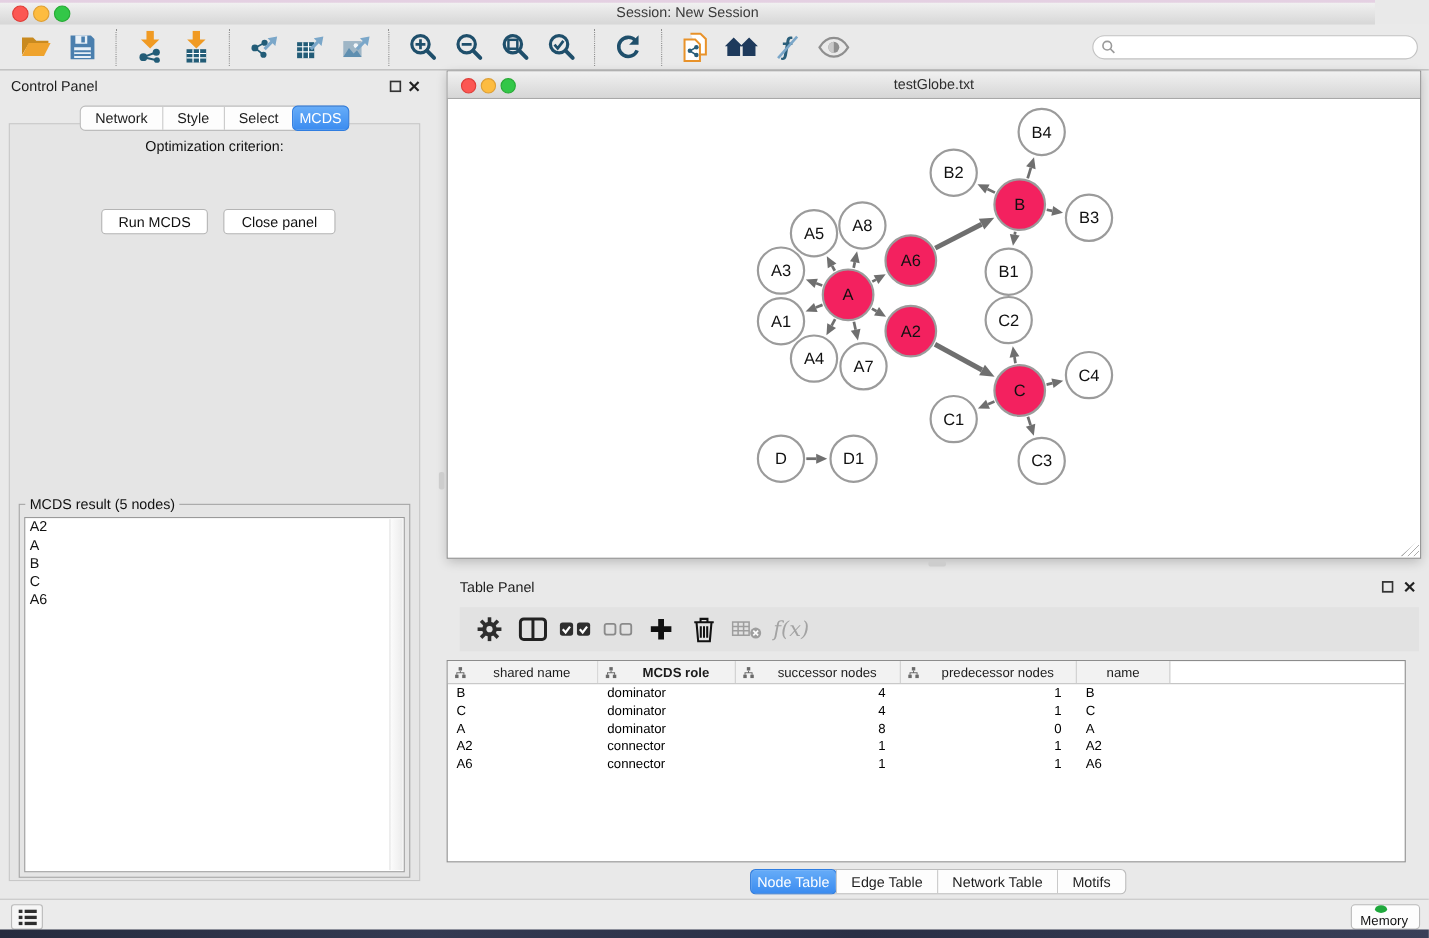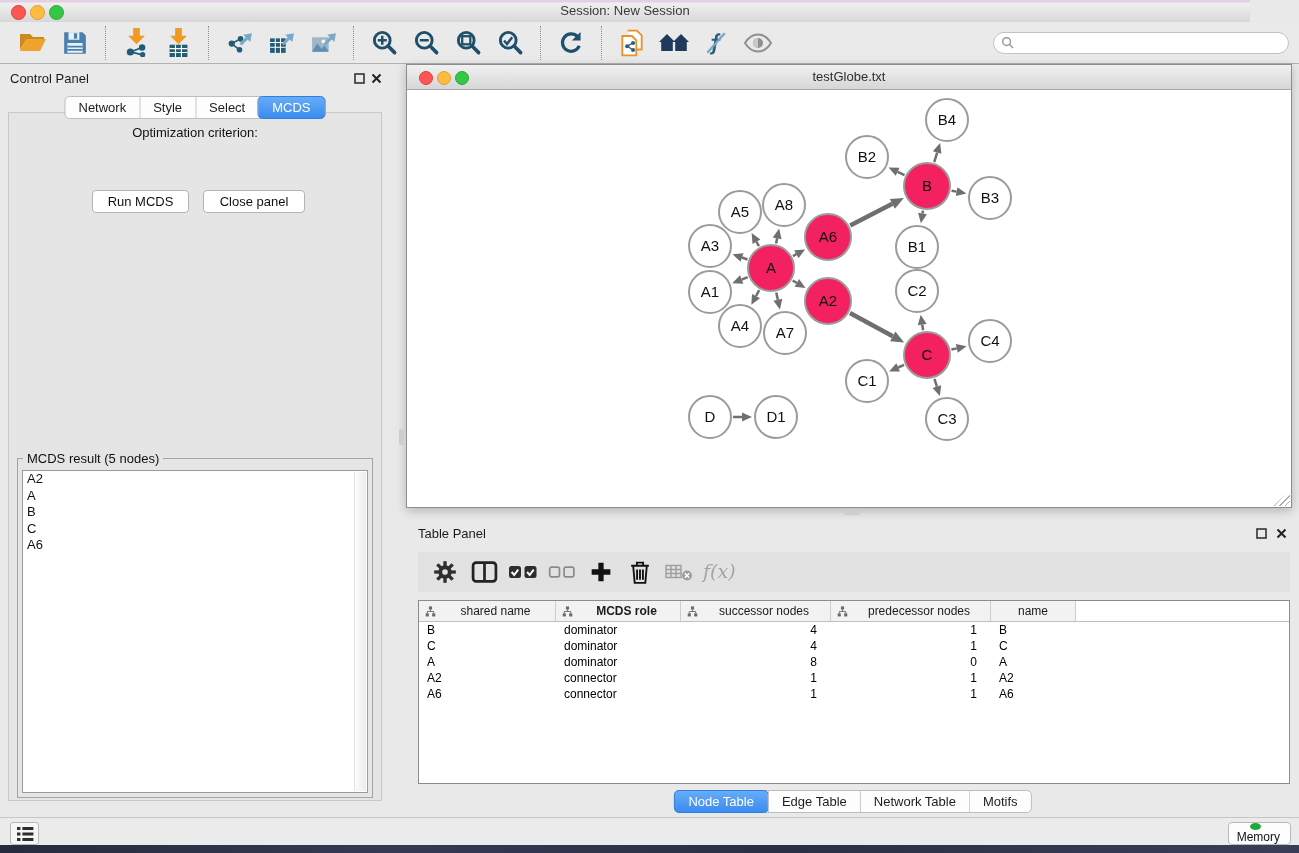--- a/index.html
+++ b/index.html
@@ -24,21 +24,21 @@
   .searchwrap input{border:none;outline:none;flex:1;font-size:12px;font-family:"Liberation Sans",sans-serif;background:transparent;margin-left:4px;}
   
   .control-panel{position:absolute;left:0;top:64px;width:390px;height:753px;}
   .panel-title{position:absolute;left:10px;top:7px;font-size:13px;color:#1c1c1c;}
   .win-icon{position:absolute;top:8px;width:12px;height:12px;display:flex;align-items:center;justify-content:center;}
   .cp-float{right:25px;} .cp-close{right:8px;}
   .seg{display:inline-flex;background:#FDFDFD;border:1px solid #BDBDBD;border-radius:5px;}
   .seg .tab{padding:2px 13px;font-size:13px;color:#1e1e1e;border-left:1px solid #C9C9C9;line-height:17px;white-space:nowrap;}
   .seg .tab:first-child{border-left:none;border-radius:4px 0 0 4px;}
   .seg .tab:last-child{border-radius:0 4px 4px 0;}
-  .seg .tab.active{background:linear-gradient(#66ACF8,#3B8CF0);color:#fff;margin:-1px;border:1px solid #2F7DE0;border-radius:5px;padding:2px 14px;}
+  .seg .tab.active{background:linear-gradient(#66ACF8,#3B8CF0);color:#fff;margin:-1px;border:1px solid #2F7DE0;border-radius:5px;padding:2px 6px;}
   .cp-tabs{position:absolute;top:32px;left:50%;transform:translateX(-50%);z-index:3;}
   .cp-body{position:absolute;left:8px;right:8px;top:48px;bottom:16px;background:#E5E5E5;border:1px solid #C8C8C8;}
   .opt-label{position:absolute;top:12px;left:0;right:0;text-align:center;font-size:13px;color:#111;}
   .combo{position:absolute;left:34px;top:44px;width:314px;height:23px;background:#fff;border:1px solid #B9B9B9;border-radius:4px;
     font-size:13px;color:#111;display:flex;align-items:center;box-sizing:border-box;}
   .combo .val{flex:1;padding-left:8px;white-space:nowrap;overflow:hidden;}
   .combo .stepper{width:19px;height:21px;background:linear-gradient(#6FB2F9,#3E8EF2);border-radius:0 3px 3px 0;
     display:flex;align-items:center;justify-content:center;}
   .btnrow{position:absolute;top:77px;left:0;right:0;}
   .pushbtn{position:absolute;height:23px;background:#fff;border:1px solid #B4B4B4;border-radius:4px;
@@ -64,21 +64,21 @@
   .v-thumb{position:absolute;left:399px;top:429px;width:5px;height:16px;background:#CDCDCD;border-radius:2px;}
   .h-thumb{position:absolute;left:844px;top:510px;width:16px;height:5px;background:#CDCDCD;border-radius:2px;}
   
   .table-panel{position:absolute;left:406px;top:519px;width:893px;height:294px;}
   .tp-title{position:absolute;left:12px;top:7px;font-size:13px;color:#1c1c1c;}
   .tp-float{right:32px;} .tp-close{right:12px;}
   .tt-toolbar{position:absolute;left:12px;top:33px;width:872px;height:40px;background:#E2E2E2;
     display:flex;align-items:center;padding-left:10px;box-sizing:border-box;}
   .ttbtn{height:34px;min-width:34px;display:flex;align-items:center;justify-content:center;margin-right:5px;}
   .ttbtn.dim{opacity:.9;}
-  .ttable{position:absolute;left:12px;top:81px;width:872px;height:184px;background:#fff;border:1px solid #8C8C8C;box-sizing:border-box;overflow:hidden;}
+  .ttable{position:absolute;left:0;top:81px;width:872px;height:184px;background:#fff;border:1px solid #8C8C8C;box-sizing:border-box;overflow:hidden;}
   .thead{display:flex;height:20px;border-bottom:1px solid #BFBFBF;}
   .thcell{background:#F2F2F2;border-right:1px solid #CDCDCD;display:flex;align-items:center;box-sizing:border-box;position:relative;}
   .thcell .hlabel{flex:1;text-align:center;font-size:12px;color:#1c1c1c;}
   .thcell .hicon{margin-left:6px;display:flex;}
   .trow{display:flex;height:16px;align-items:center;}
   .tcell{font-size:12px;color:#000;box-sizing:border-box;white-space:nowrap;overflow:hidden;}
   .tcell.left{padding-left:8px;text-align:left;}
   .tcell.right{padding-right:14px;text-align:right;}
   .bottom-tabs{position:absolute;top:271px;left:50%;transform:translateX(-50%);}
   

